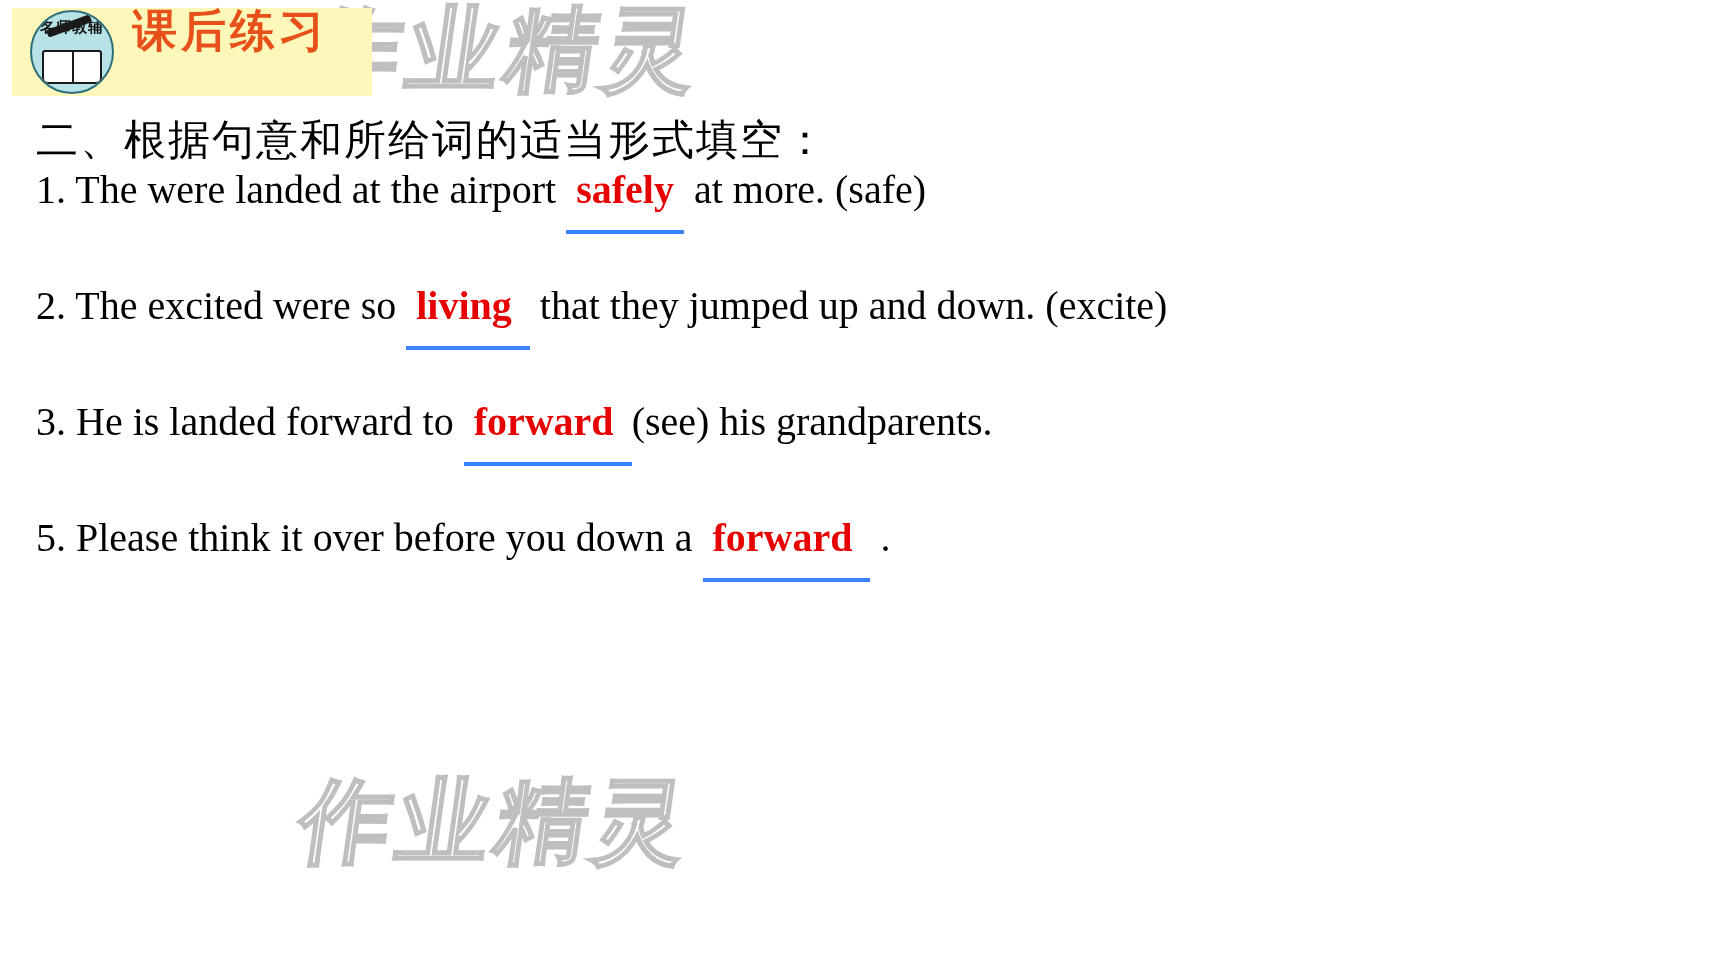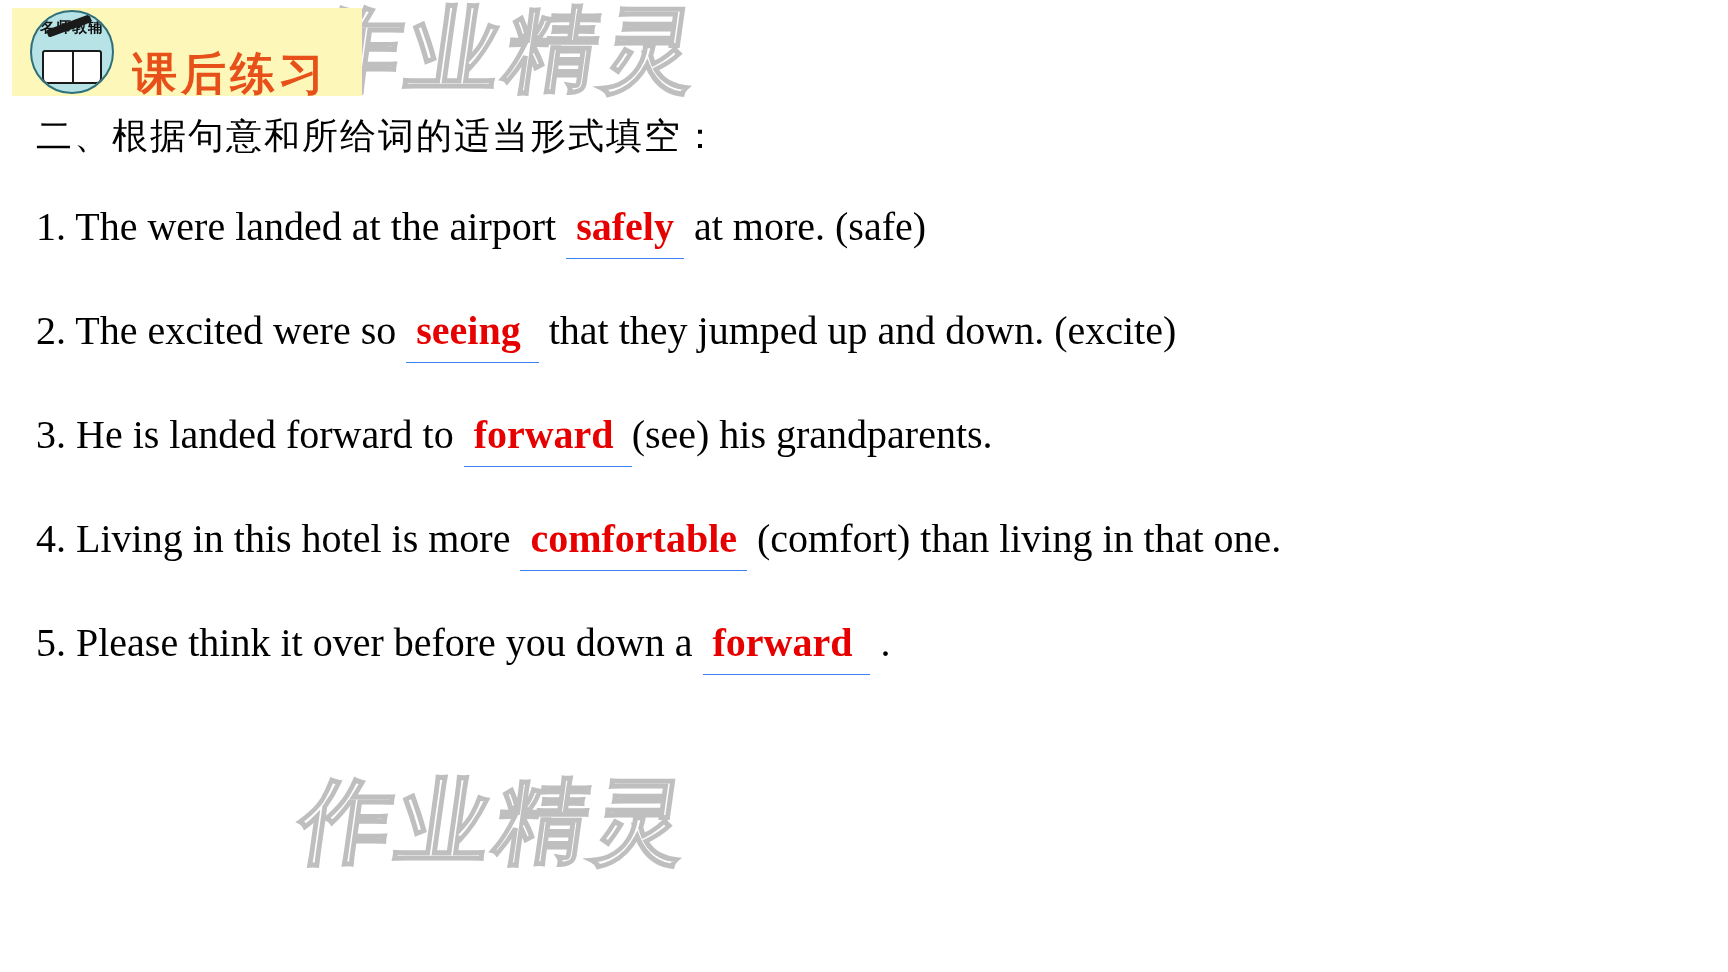--- a/index.html
+++ b/index.html
@@ -106,59 +106,58 @@
     font-family: "Liberation Serif", serif;
     font-size: 15px;
     font-weight: 700;
     color: #111;
     letter-spacing: 1px;
   }
   .badge-label-box {
     background: #fdf7b9;
     height: 88px;
     display: flex;
-    align-items: flex-end;
-    padding-right: 34px;
+    align-items: flex-start;
+    padding-right: 44px;
   }
   .badge-label {
     font-family: "Liberation Sans", sans-serif;
     font-size: 45px;
     font-weight: 700;
     color: #e8501a;
     letter-spacing: 4px;
     line-height: 1;
   }
 
   
   .content {
     position: absolute;
     left: 36px;
     top: 112px;
     width: 1660px;
   }
   .section-title {
     font-family: "Liberation Sans", sans-serif;
-    font-size: 36px;
+    font-size: 42px;
     color: #000;
     letter-spacing: 2px;
-    margin-bottom: 44px;
     white-space: nowrap;
   }
   .q {
     font-size: 40px;
     line-height: 1.1;
     color: #000;
     margin-bottom: 50px;
     white-space: nowrap;
   }
   .ans {
     color: #e60000;
     font-weight: 700;
-    border-bottom: 1px solid #3b82f6;
-    padding: 0 10px 11px 10px;
+    border-bottom: 4px solid #3b82f6;
+    padding: 0 10px 20px 10px;
     display: inline-block;
     line-height: 1.0;
     text-align: center;
   }
   .pad-r { padding-right: 18px; }
 </style>
 </head>
 <body>
 
 <div class="watermark watermark-top">作业精灵</div>
@@ -183,36 +182,30 @@
   <div class="q">
     <span>1.</span>
     <span>The were landed at the airport</span>
     <span class="ans">safely</span>
     <span>at more. (safe)</span>
   </div>
 
   <div class="q">
     <span>2.</span>
     <span>The excited were so</span>
-    <span class="ans pad-r">seeing</span>
+    <span class="ans pad-r">living</span>
     <span>that they jumped up and down. (excite)</span>
   </div>
 
   <div class="q">
     <span>3.</span>
     <span>He is landed forward to</span>
     <span class="ans pad-r">forward</span><span>(see) his grandparents.</span>
   </div>
 
-  <div class="q">
-    <span>4.</span>
-    <span>Living in this hotel is more</span>
-    <span class="ans">comfortable</span>
-    <span>(comfort) than living in that one.</span>
-  </div>
 
   <div class="q">
     <span>5.</span>
     <span>Please think it over before you down a</span>
     <span class="ans pad-r">forward</span>
     <span>.</span>
   </div>
 </div>
 
 </body></html>

